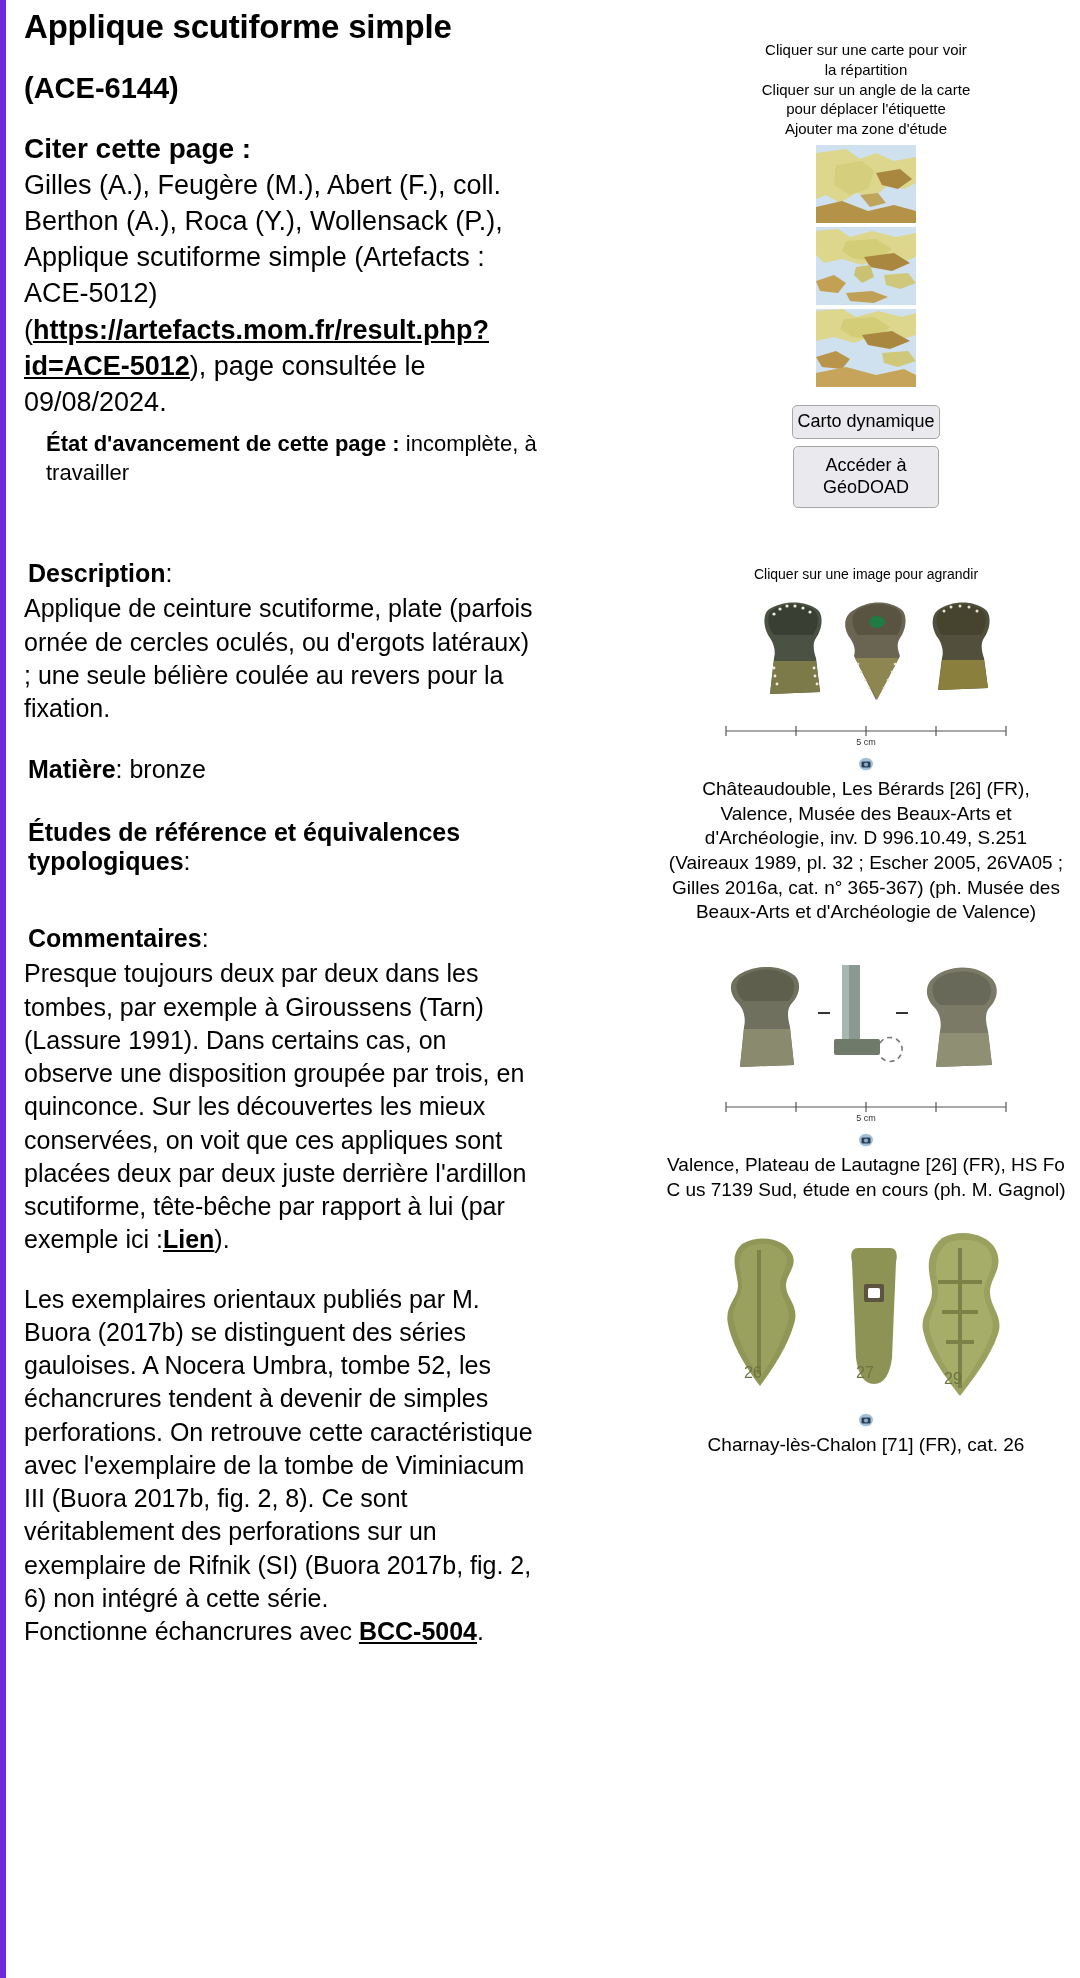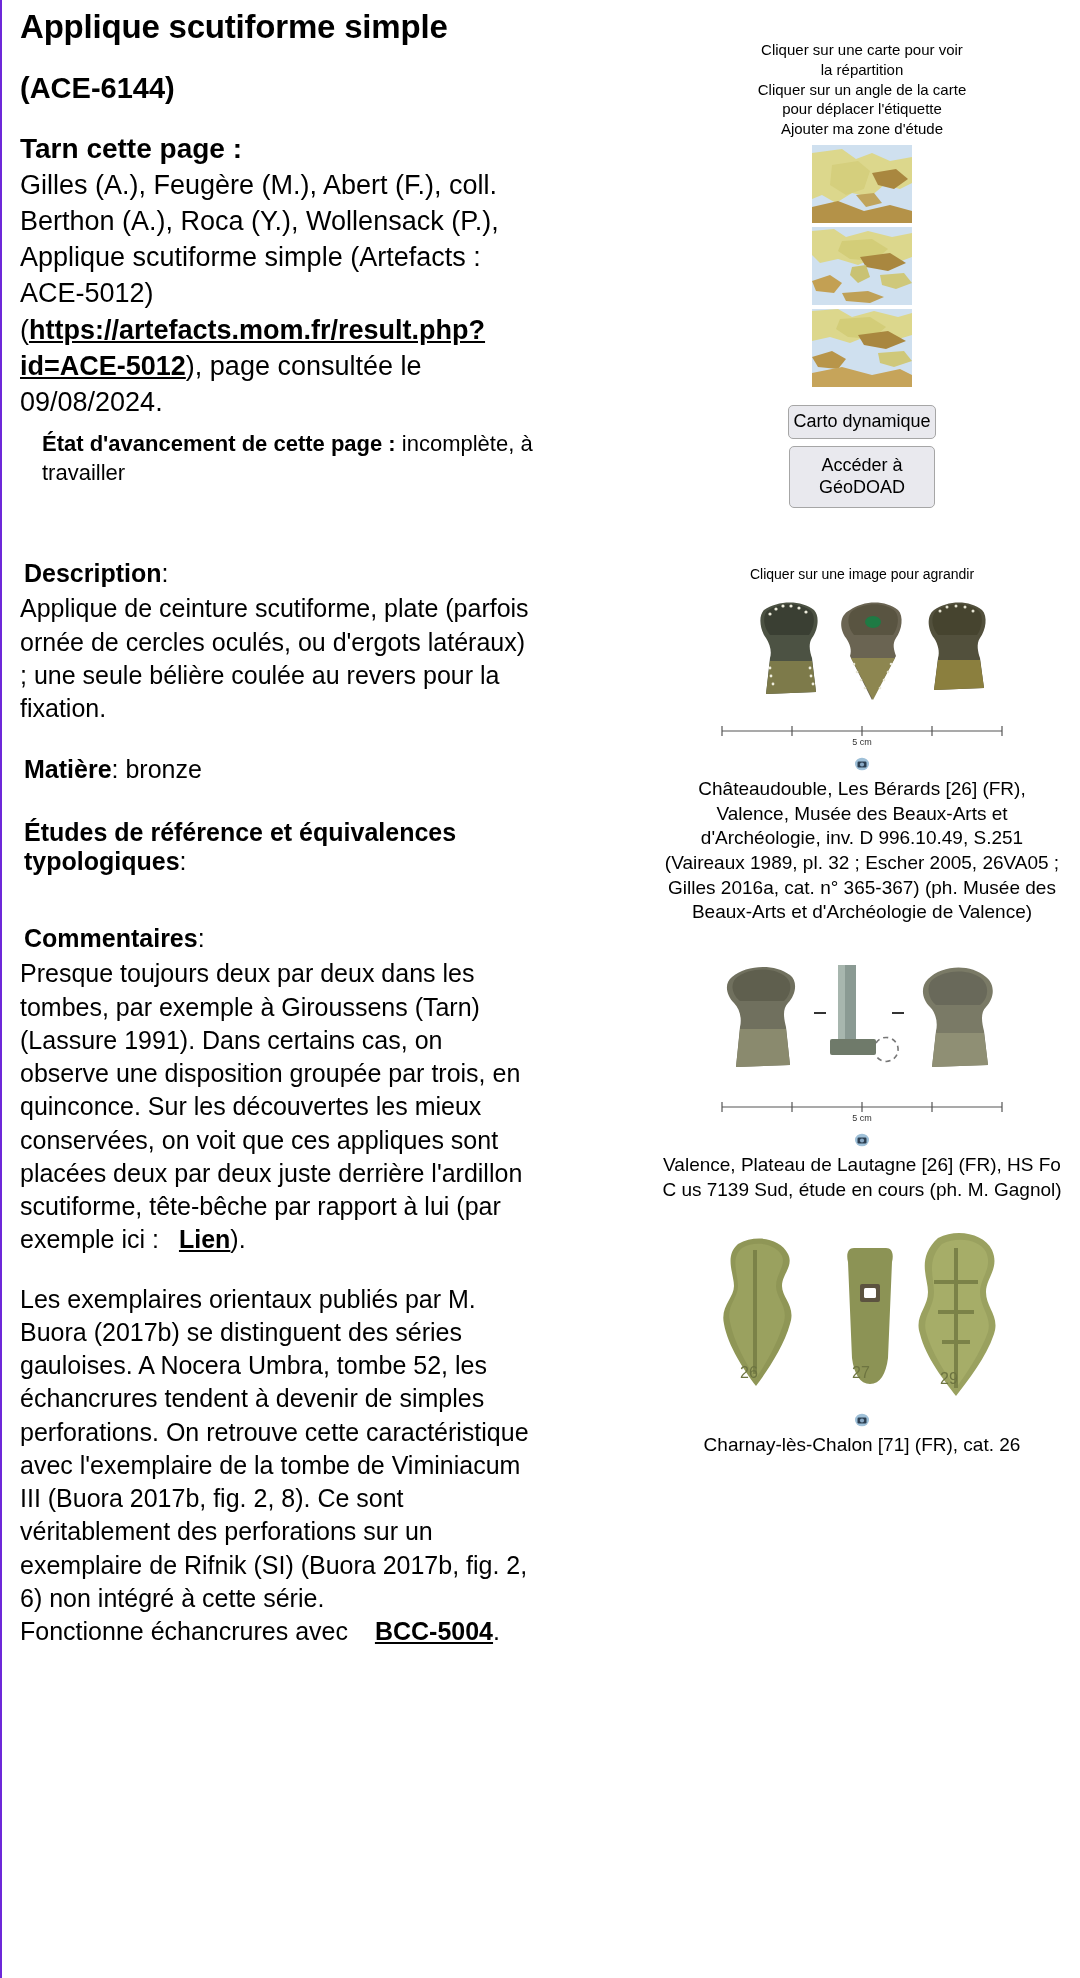--- a/index.html
+++ b/index.html
@@ -8,21 +8,21 @@
     background: #ffffff;
     font-family: "Liberation Sans", sans-serif;
     color: #000000;
   }
   #page {
     position: relative;
     width: 1080px;
     height: 1978px;
     overflow: hidden;
     background: #fff;
-    border-left: 2px solid #6d28d9;
+    border-left: 6px solid #6d28d9;
   }
 
   
   .left-col {
     position: absolute;
     left: 18px;
     top: 0;
     width: 518px;
   }
   .title {
@@ -68,21 +68,20 @@
   .body-txt {
     font-size: 25px;
     line-height: 1.33;
     margin: 0;
   }
   .body-txt a,
   .inline-link {
     color: #000;
     font-weight: bold;
     text-decoration: underline;
-    margin-left: 20px;
   }
   .blue-link {
     color: #1414d2;
     font-weight: bold;
     text-decoration: underline;
   }
   .gap-lg { height: 40px; }
   .gap-md { height: 26px; }
   .gap-sm { height: 14px; }
 
@@ -172,21 +171,21 @@
 <body>
 
 <div id="page">
 
   <div class="left-col">
 
     <h1 class="title">Applique scutiforme simple</h1>
 
     <div class="subtitle">(ACE-6144)</div>
 
-    <div class="cite-head">Tarn cette page :</div>
+    <div class="cite-head">Citer cette page :</div>
 
     <div class="cite-body">
       <span>Gilles (A.), Feugère (M.), Abert (F.), coll. Berthon (A.), Roca (Y.), Wollensack (P.), Applique scutiforme simple (Artefacts : ACE-5012)</span>
       <span>(</span><a href="#" class="cite-url">https://artefacts.mom.fr/result.php?id=ACE-5012</a><span>),</span>
       <span>page consultée le 09/08/2024.</span>
     </div>
 
     <div class="etat">
       <b>État d'avancement de cette page :</b>
       <span>incomplète, à travailler</span>

